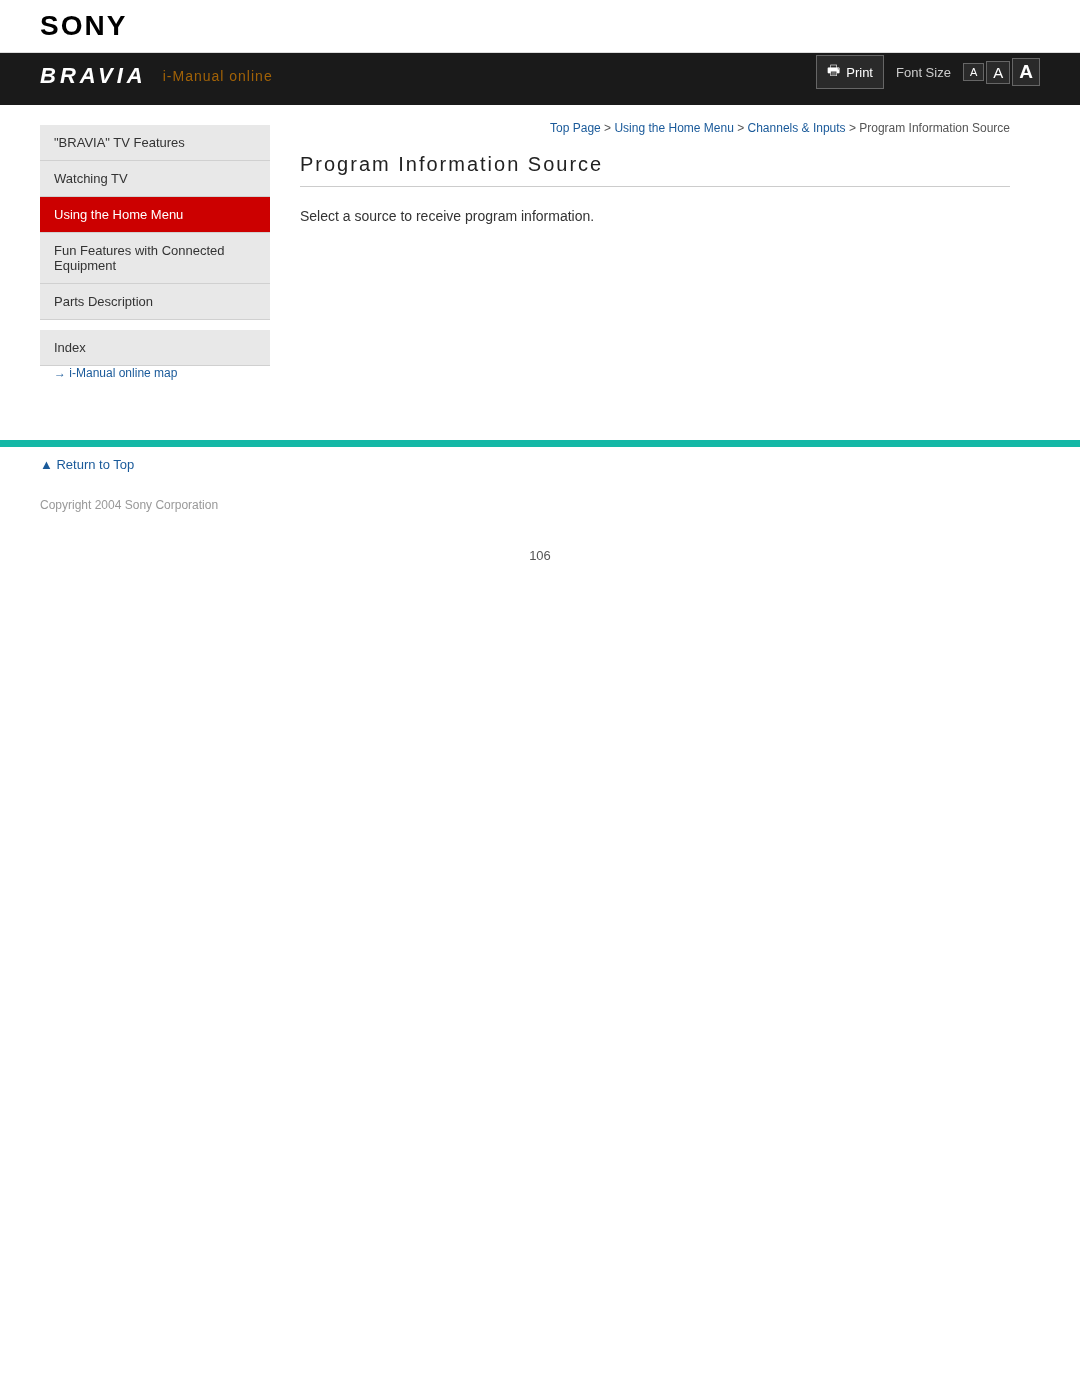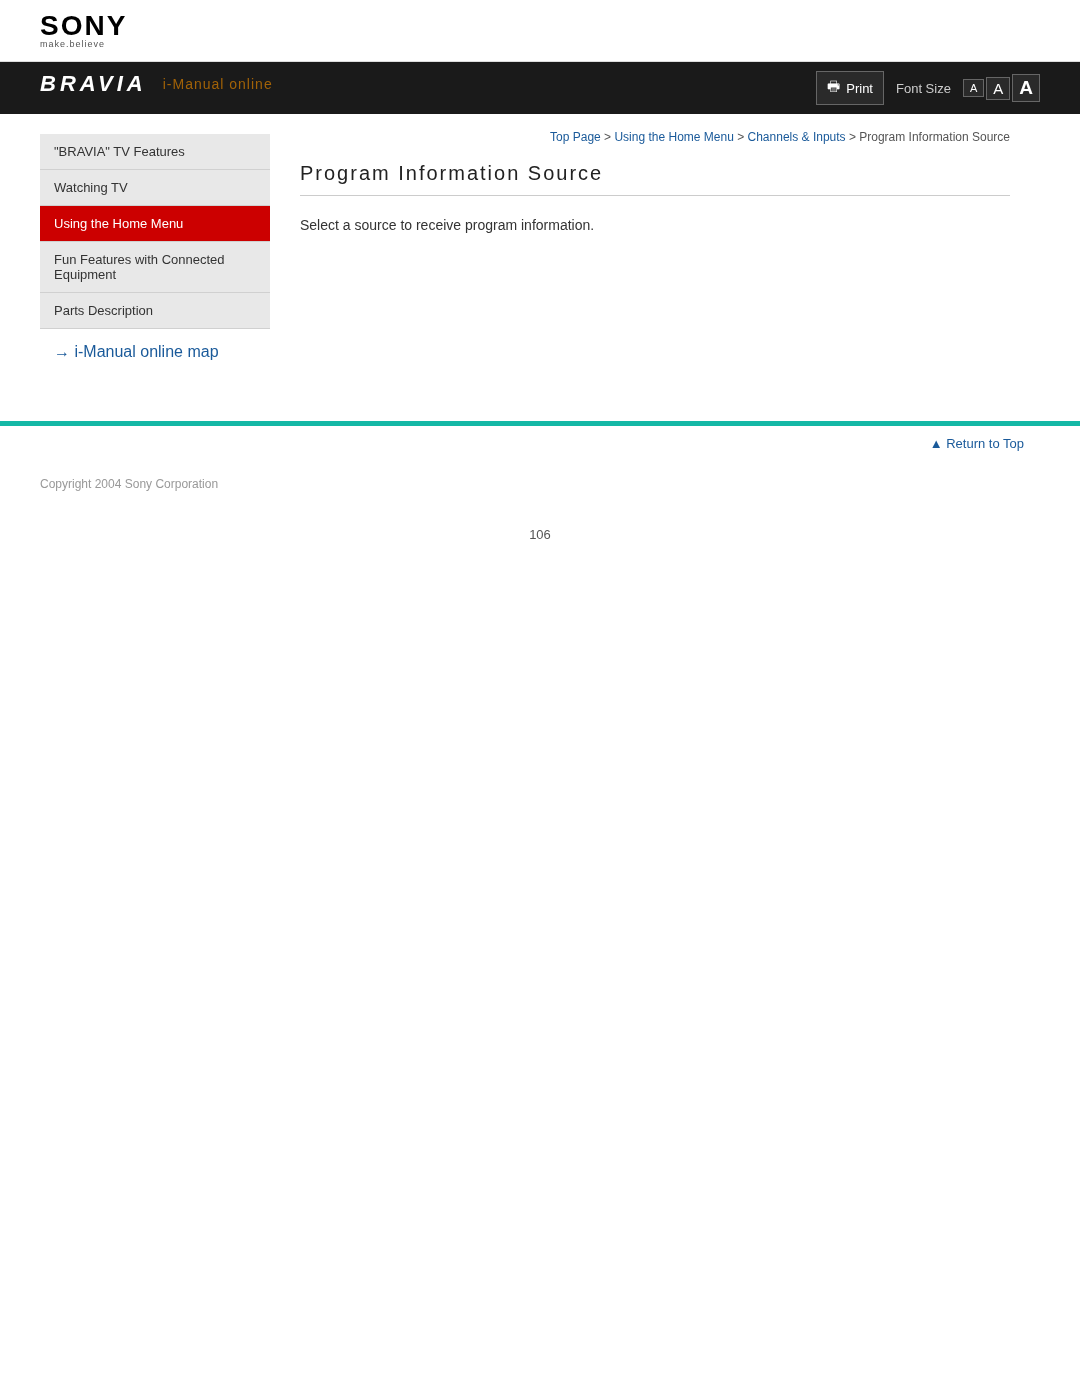--- a/index.html
+++ b/index.html
@@ -32,23 +32,23 @@
     .sony-logo .tagline {
       font-size: 9px;
       color: #555;
       letter-spacing: 1px;
     }
 
     
     .nav-bar {
       background: #1a1a1a;
       display: flex;
-      align-items: flex-start;
+      align-items: flex-end;
       justify-content: space-between;
-      padding: 9px 40px;
+      padding: 16px 40px;
       height: 52px;
     }
     .nav-left {
       display: flex;
       align-items: center;
       gap: 16px;
     }
     .bravia-logo {
       font-size: 22px;
       font-weight: 900;
@@ -129,23 +129,22 @@
     }
     .sidebar-item.active {
       background: #cc0000;
       color: #fff;
     }
     .sidebar-item.index {
       margin-top: 10px;
     }
     .sidebar-link {
       display: block;
-      margin-top: 14px;
       padding-left: 14px;
-      font-size: 16px;
+      font-size: 12px;
       color: #1a5a9a;
       text-decoration: none;
       cursor: pointer;
     }
     .sidebar-link::before {
       content: '→ ';
     }
 
     
     .content {
@@ -177,24 +176,23 @@
     }
     .page-description {
       font-size: 14px;
       color: #333;
       line-height: 1.6;
     }
 
     
     .return-to-top-bar {
       display: flex;
-      justify-content: flex-end;
-      padding: 10px 56px;
+      padding: 10px 40px;
       margin-top: 60px;
-      border-top: 5px solid #14b8a6;
+      border-top: 7px solid #14b8a6;
     }
     .return-to-top {
       color: #1a5a9a;
       font-size: 13px;
       cursor: pointer;
       text-decoration: none;
     }
     .return-to-top::before {
       content: '▲ ';
     }
@@ -213,21 +211,20 @@
       color: #555;
       padding: 20px 0 10px 0;
     }
   </style>
 </head>
 <body>
 
 <div class="top-bar">
   <div class="sony-logo">
     <span class="sony-text">SONY</span>
-    <span class="tagline">make.believe</span>
   </div>
 </div>
 
 <div class="nav-bar">
   <div class="nav-left">
     <span class="bravia-logo">BRAVIA</span>
     <span class="nav-title">i-Manual online</span>
   </div>
   <div class="nav-right">
     <button class="print-btn">
@@ -244,20 +241,21 @@
 </div>
 
 <div class="main-layout">
 
   <div class="sidebar">
     <a class="sidebar-item">"BRAVIA" TV Features</a>
     <a class="sidebar-item">Watching TV</a>
     <a class="sidebar-item active">Using the Home Menu</a>
     <a class="sidebar-item">Fun Features with Connected Equipment</a>
     <a class="sidebar-item">Parts Description</a>
+    <a class="sidebar-item index">Index</a>
     <a class="sidebar-link">i-Manual online map</a>
   </div>
 
   <div class="content">
 
     <div class="breadcrumb">
       <a>Top Page</a>
       <span> &gt; </span>
       <a>Using the Home Menu</a>
       <span> &gt; </span>

